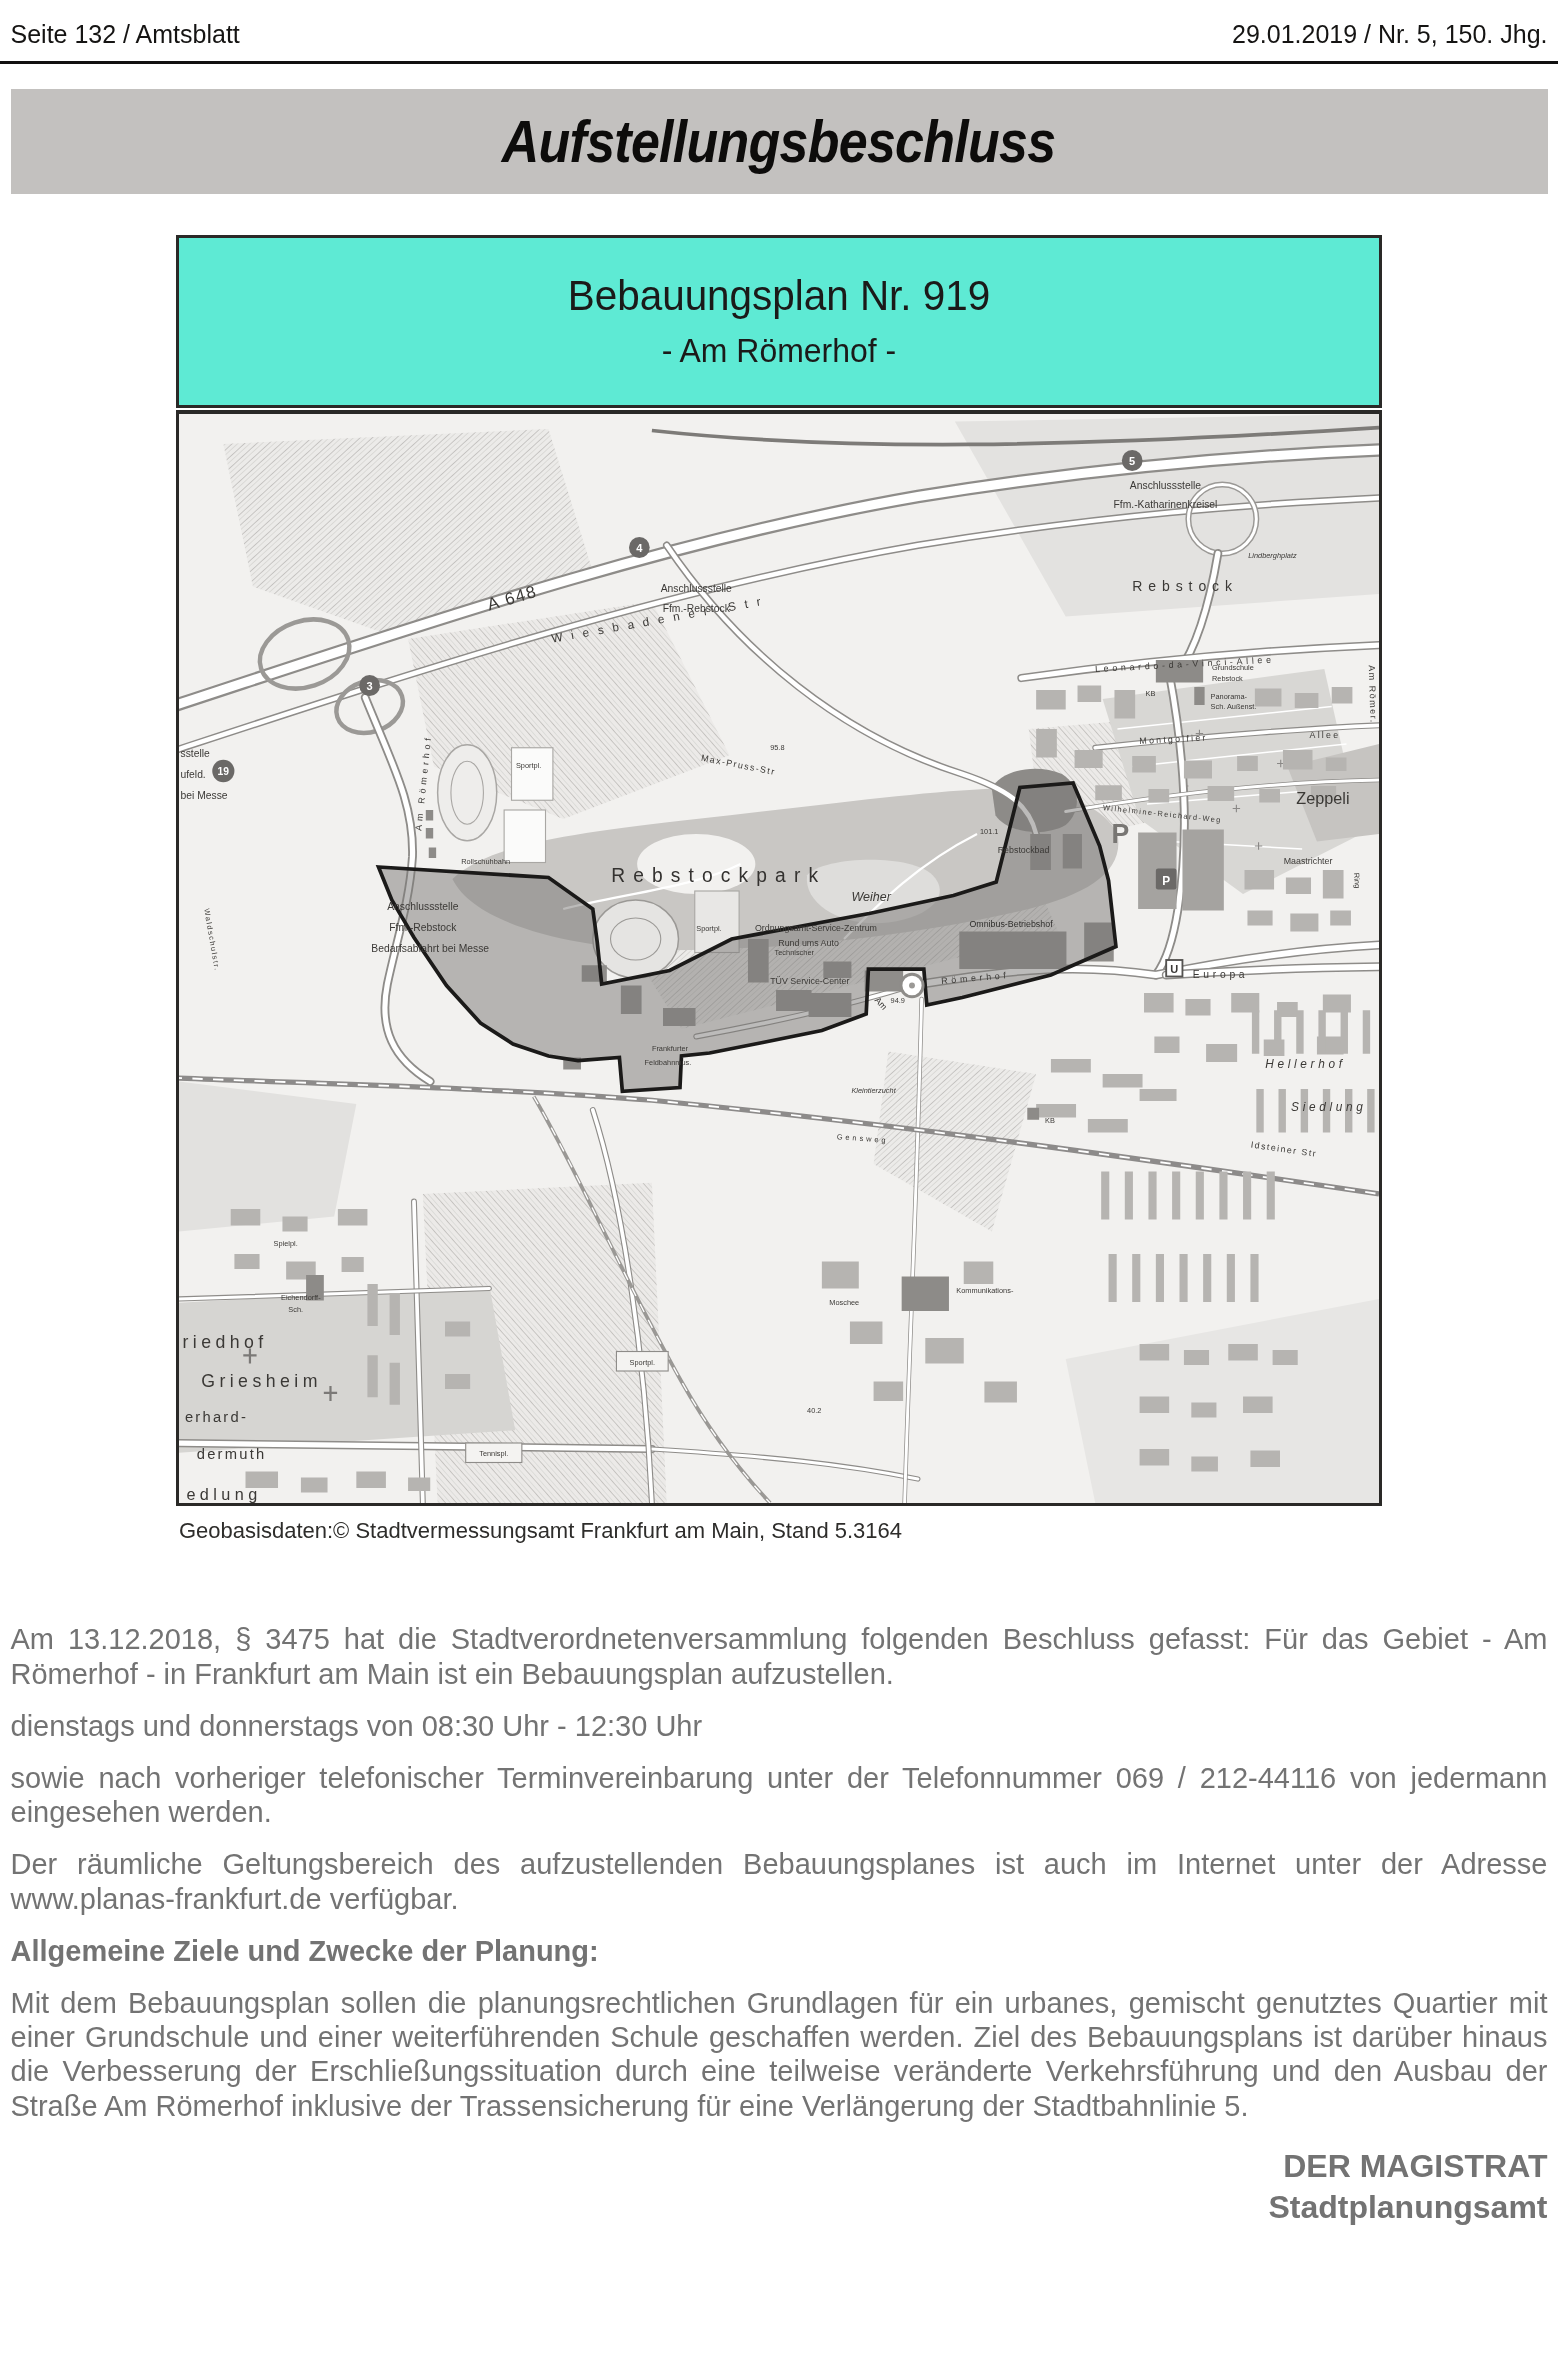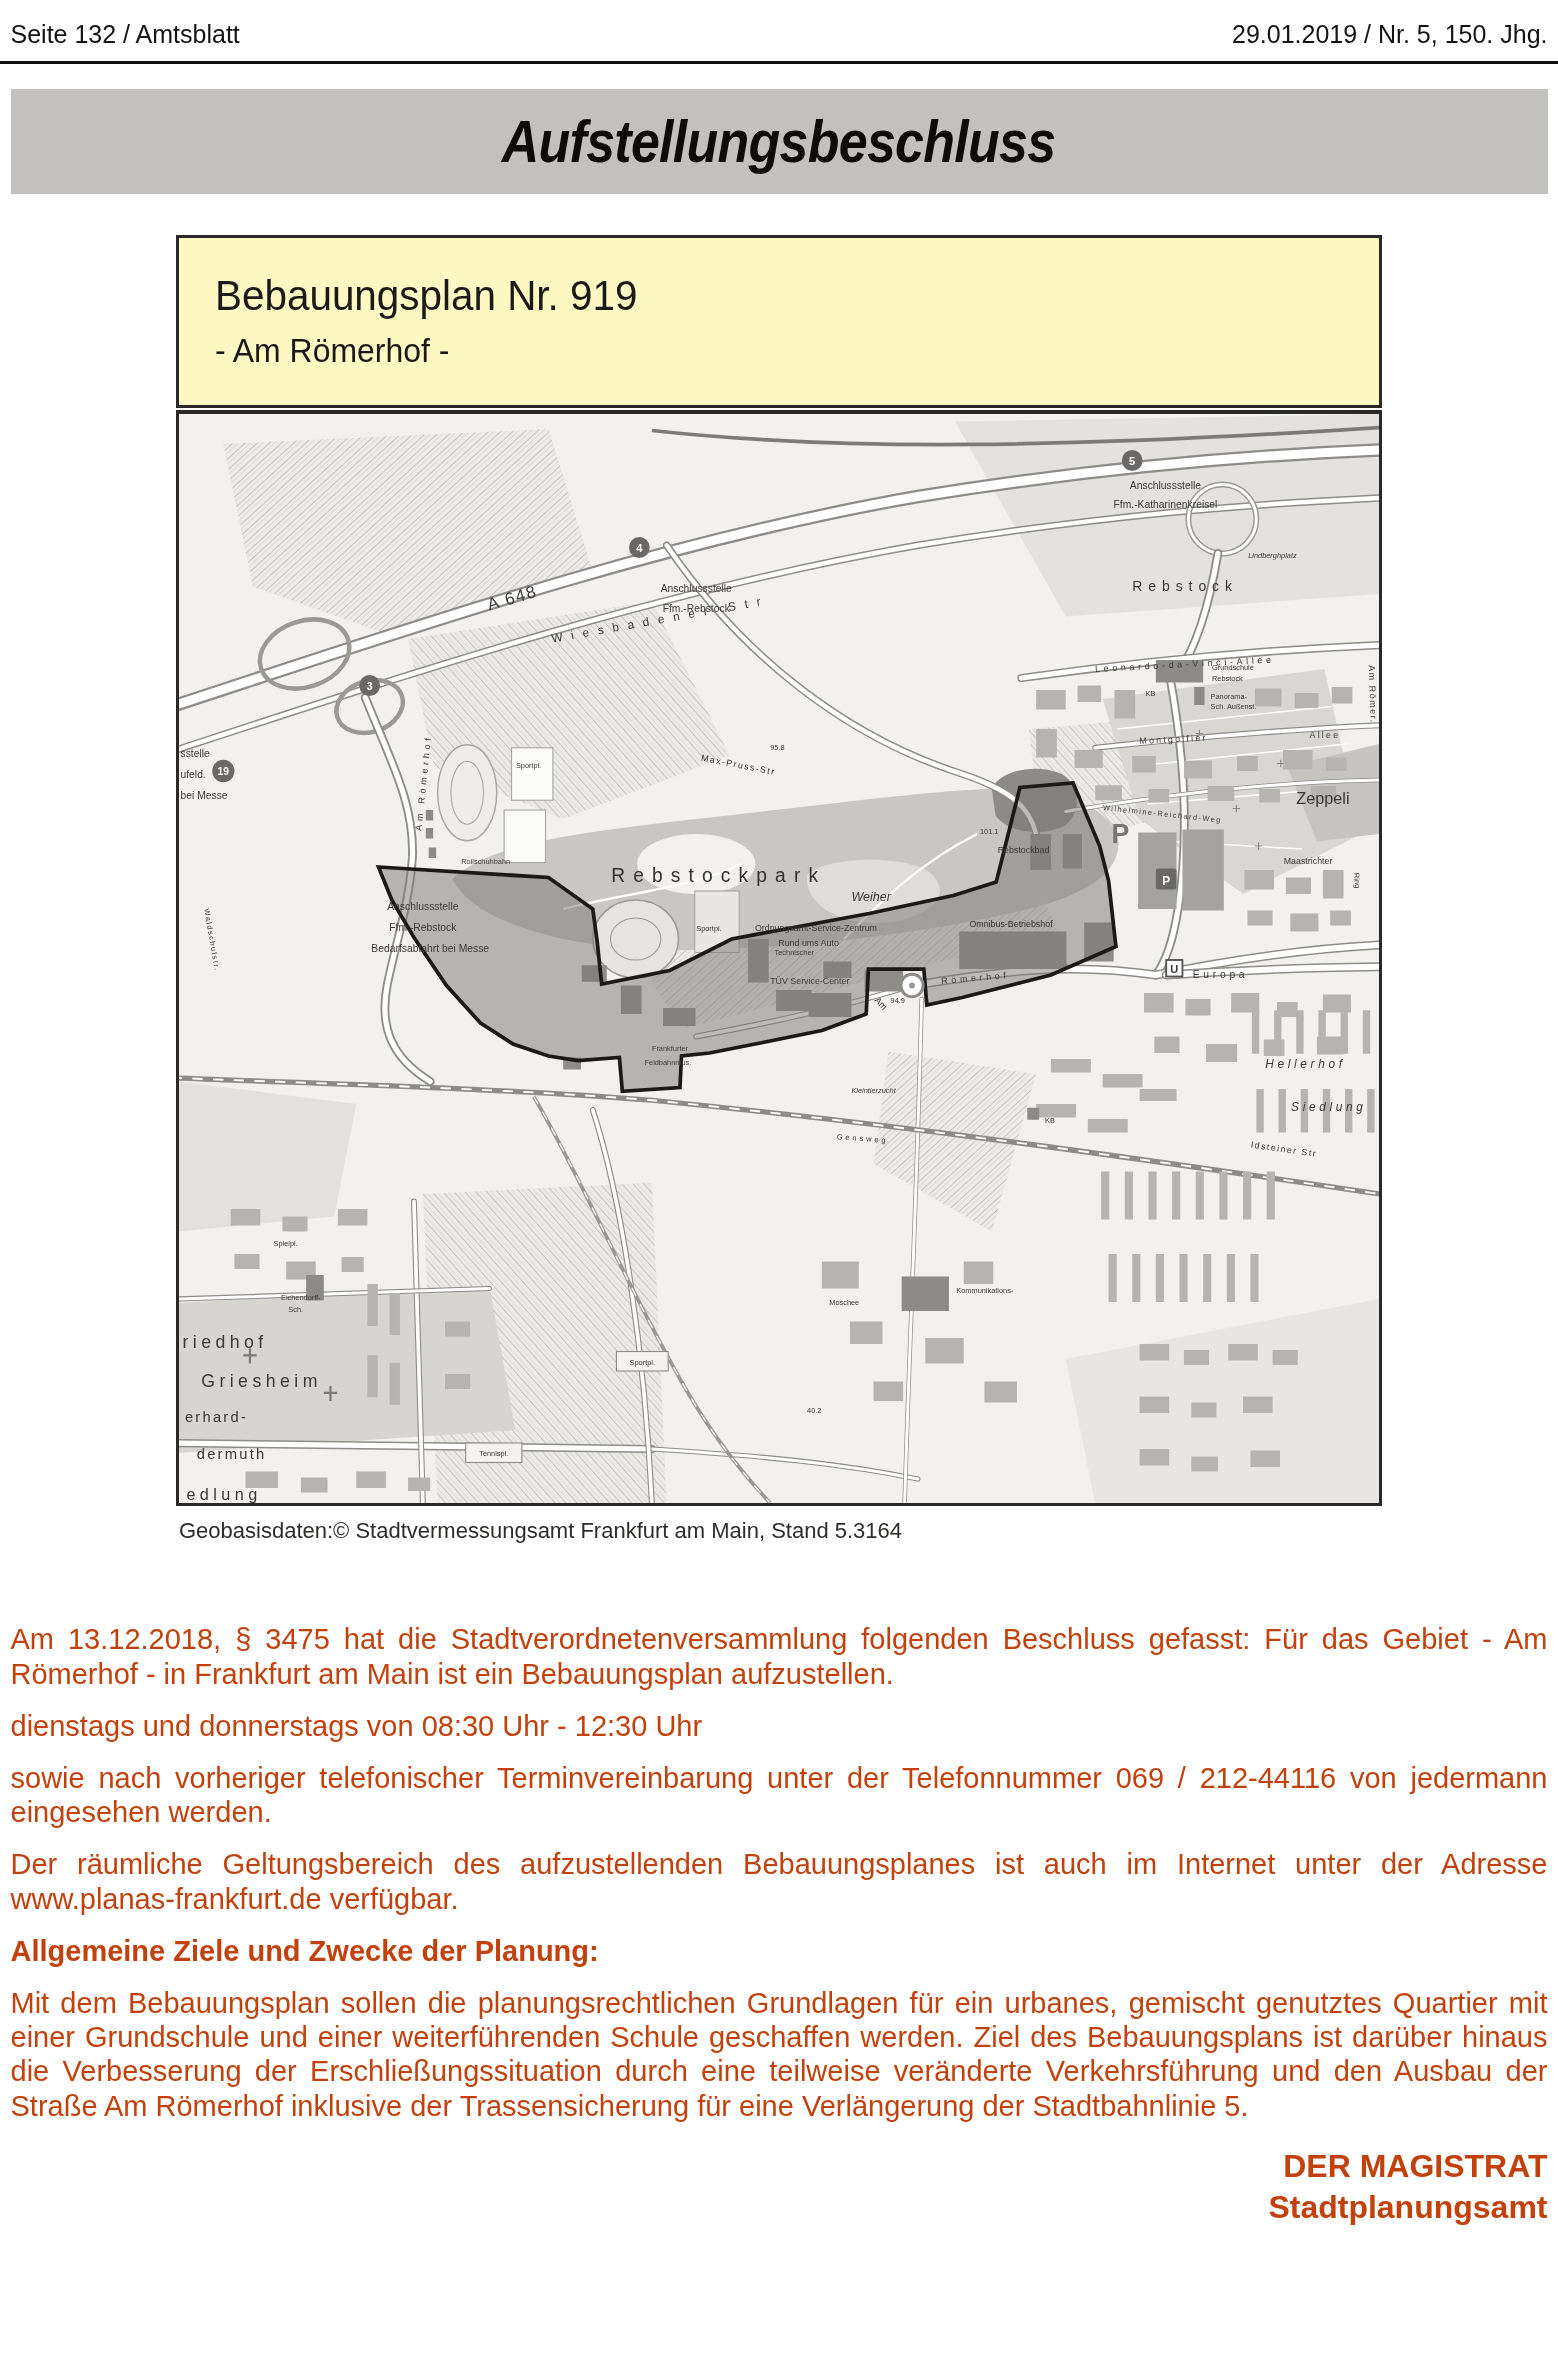--- a/index.html
+++ b/index.html
@@ -9,30 +9,30 @@
   .hdr{display:flex;justify-content:space-between;align-items:baseline;
        padding:7.5px 10.5px 12px 10.5px;border-bottom:3.8px solid #111010;
        font-size:25px;color:#151413;}
   
   .banner{margin:25.6px 10.5px 0 10.5px;height:105px;background:#c3c1bf;
           display:flex;align-items:center;justify-content:center;font-style:italic;}
   .banner h1{margin:0;font-size:59px;font-weight:bold;color:#0d0c0b;
              transform:scaleX(.88);letter-spacing:-0.8px;}
   
   .mapfig{width:1206px;margin:41px auto 0 auto;}
-  .map-title{border:3.8px solid #2a2927;background:#fef9c3;
+  .map-title{border:3.8px solid #2a2927;background:#5eead4;text-align:center;
              padding:33px 0 35px 0;}
   .map-title .t1{font-size:43px;color:#1b1a19;transform:scaleX(.94);}
   .map-title .t2{font-size:34px;color:#1b1a19;margin-top:10.5px;transform:scaleX(.94);}
   .map-box{border:3.8px solid #2a2927;border-top-width:4.5px;margin-top:2.3px;line-height:0;}
   .map-box svg{display:block;width:100%;height:1089px;}
   figcaption{font-size:22px;color:#2e2d2b;margin:12px 0 0 3px;line-height:1.2;}
   
   .bodytxt{margin:78px 10.5px 0 10.5px;font-size:29px;line-height:1.18;
-           text-align:justify;color:#c2410c;}
+           text-align:justify;color:#737373;}
   .bodytxt p{margin:0 0 18px 0;}
   .bodytxt h2{font-size:29px;margin:4.5px 0 18px 0;font-weight:bold;}
   .sig{margin-top:22.6px;text-align:right;font-weight:bold;font-size:32px;line-height:1.3;}
   
   text{fill:#3b3936;font-family:"Liberation Sans",sans-serif;}
   .xs{font-size:10px;} .s{font-size:12px;} .m{font-size:14px;}
   .it{font-style:italic;}
   .big{font-size:26px;letter-spacing:11px;fill:#343230;}
   .qtr{font-size:19px;letter-spacing:8px;}
   .street{letter-spacing:5px;}

